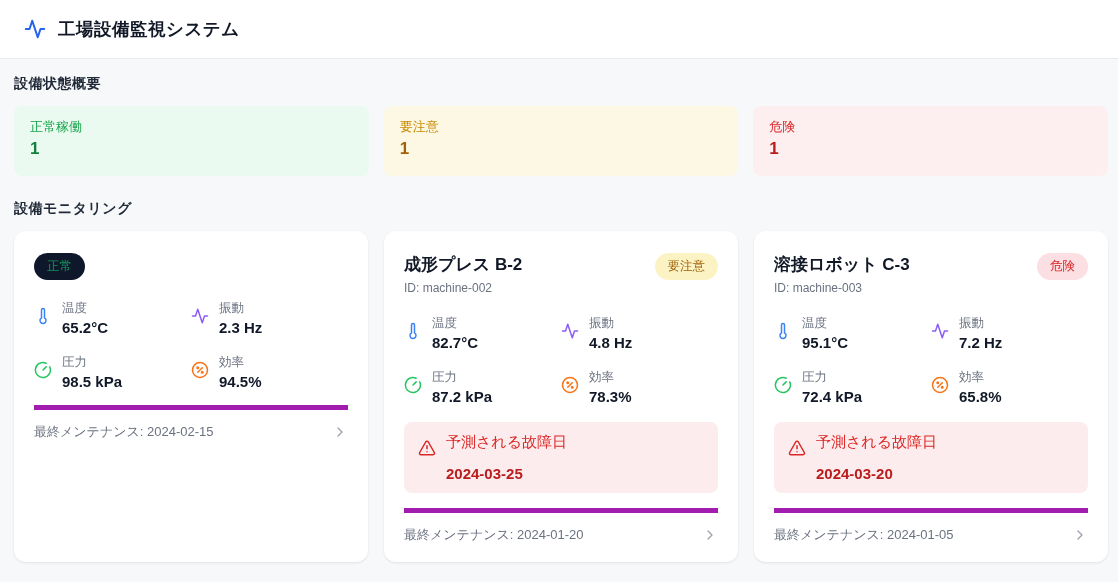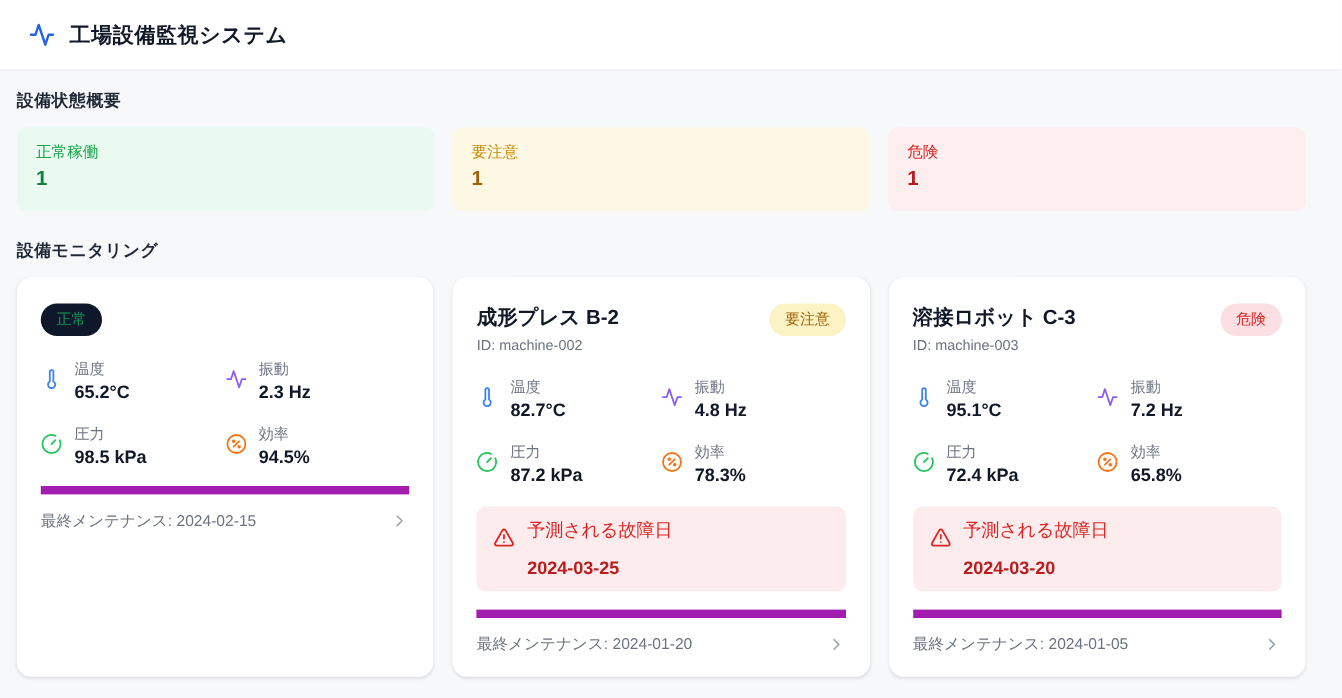--- a/index.html
+++ b/index.html
@@ -20,21 +20,21 @@
     padding: 0 24px;
   }
   .app-header .logo-icon { color: #2563eb; display: flex; }
   .app-header h1 {
     font-size: 17.5px;
     font-weight: bold;
     color: #111827;
     letter-spacing: 0.5px;
   }
   
-  .main { padding: 16px 30px 0 14px; }
+  .main { padding: 16px 10px 0 14px; }
   .section-title {
     font-size: 14px;
     font-weight: bold;
     color: #1f2937;
     letter-spacing: 0.5px;
   }
   
   .summary-grid {
     margin-top: 13px;
     display: grid;
@@ -114,21 +114,21 @@
     display: flex;
     align-items: flex-start;
     gap: 10px;
   }
   .warning-box .w-icon { color: #dc2626; margin-top: 6px; flex-shrink: 0; }
   .warning-box .w-label { font-size: 15px; color: #dc2626; }
   .warning-box .w-date  { font-size: 15px; font-weight: bold; color: #b91c1c; margin-top: 13px; }
   
   .card-footer {
     margin-top: 15px;
-    border-top: 7px solid #a21caf;
+    border-top: 5px solid #a21caf;
     padding-top: 13px;
     display: flex;
     align-items: center;
     justify-content: space-between;
     cursor: pointer;
   }
   .card-footer .f-text { font-size: 13px; color: #6b7280; }
   .card-footer .chevron { color: #9ca3af; display: flex; }
 </style>
 </head>

